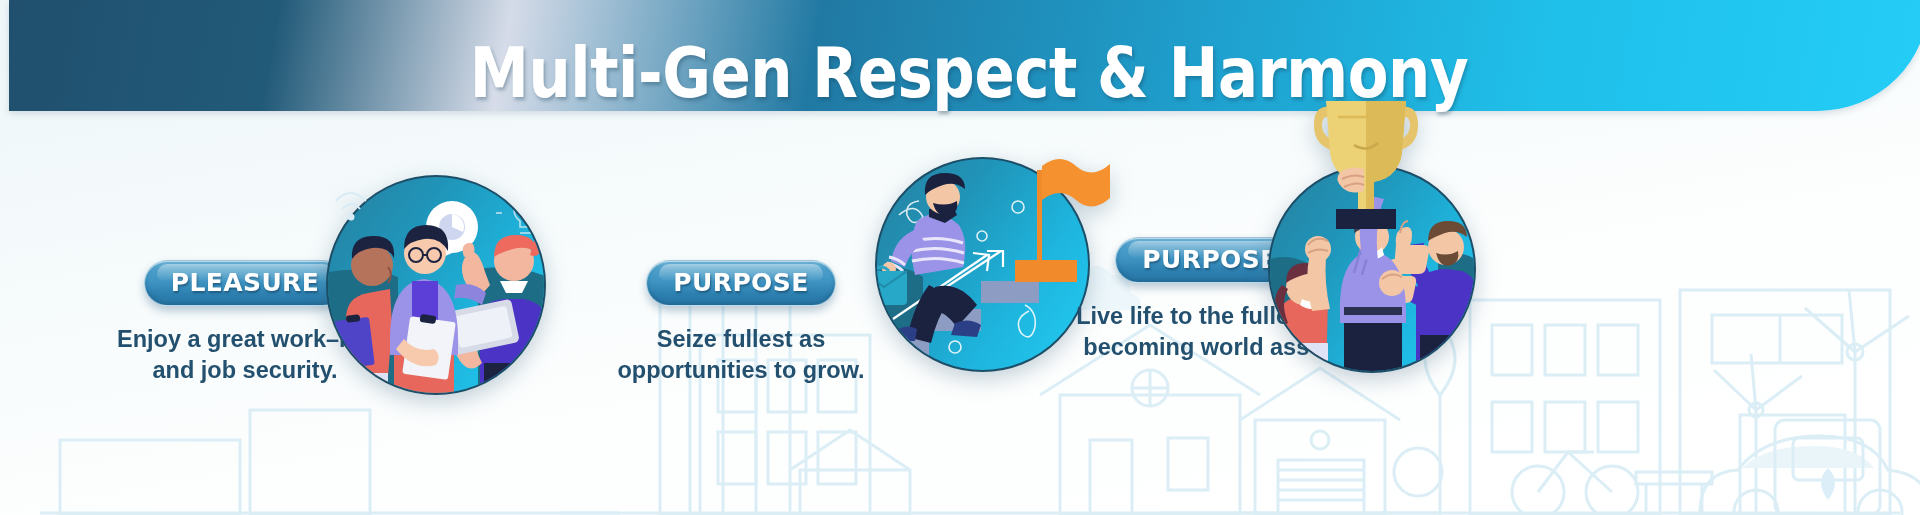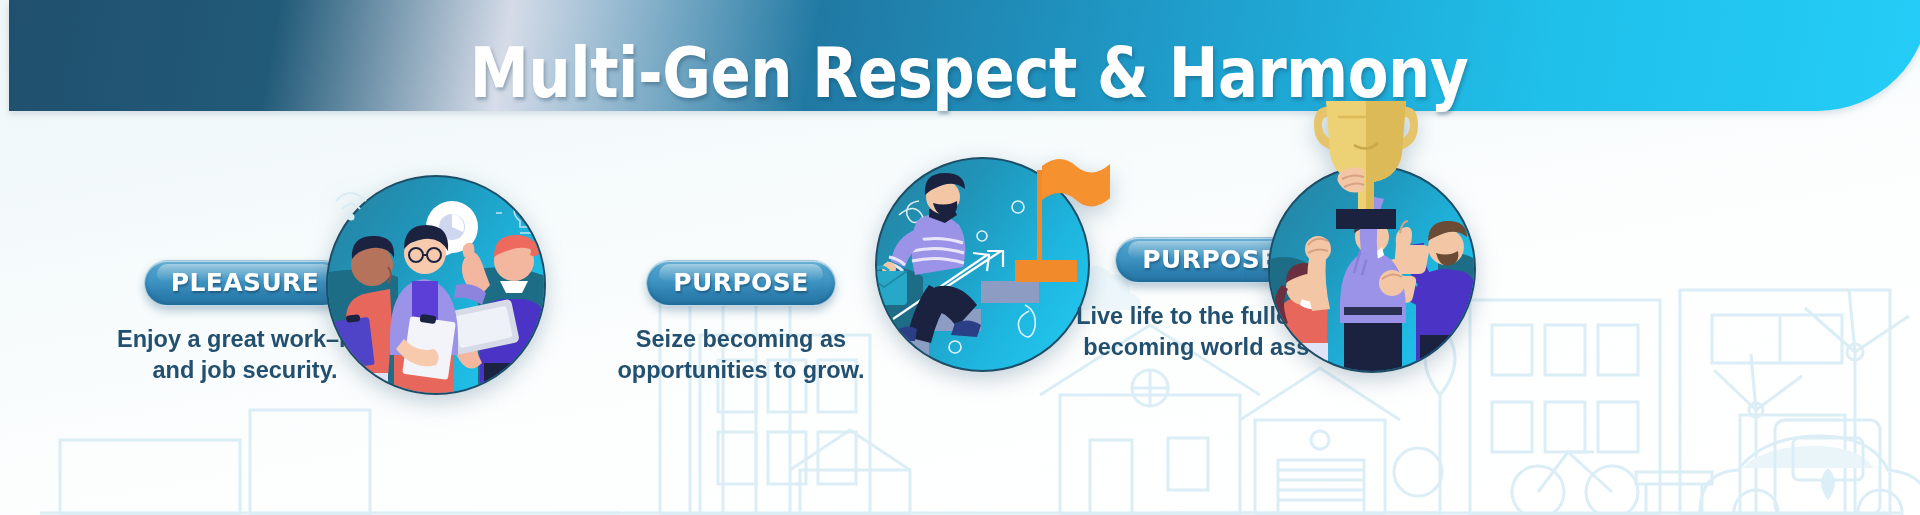--- a/index.html
+++ b/index.html
@@ -356,21 +356,21 @@
           </g>
         </svg>
       </div>
     </div>
   </div>
 
   <div class="card" style="left:580px; width:560px;">
 
     <div class="card-text" style="left:16px; top:115px; width:290px;">
       <div class="badge">PURPOSE</div>
-      <div class="caption">Seize becoming as
+      <div class="caption">Seize fullest as
 opportunities to grow.</div>
     </div>
 
     <div class="circle-wrap" style="left:295px; top:12px; width:215px; height:215px;">
       <div class="circle-clip">
         <svg viewBox="0 0 215 215" width="215" height="215">
 
           <path d="M0 215 L0 112 Q28 104 46 118 L46 215 Z" fill="#1d6d86"></path>
 
           <g fill="none" stroke="#ffffff" stroke-width="1.6" opacity="0.85">

